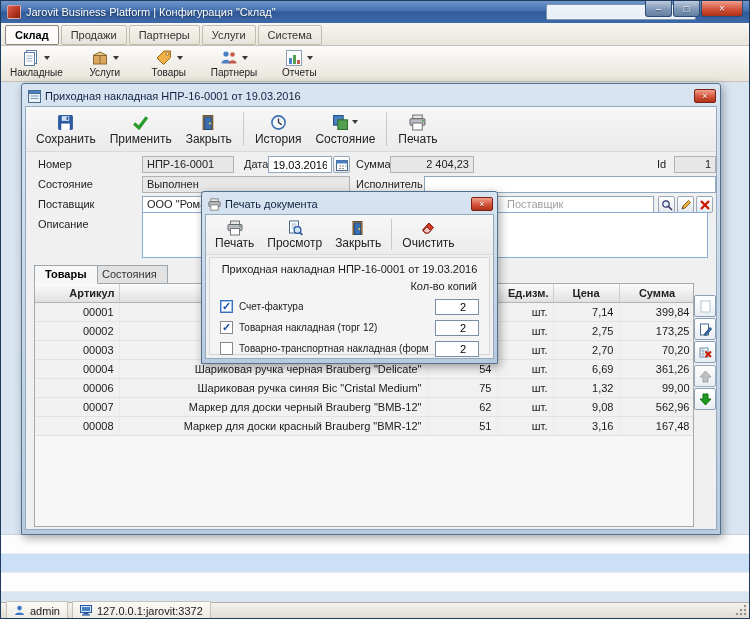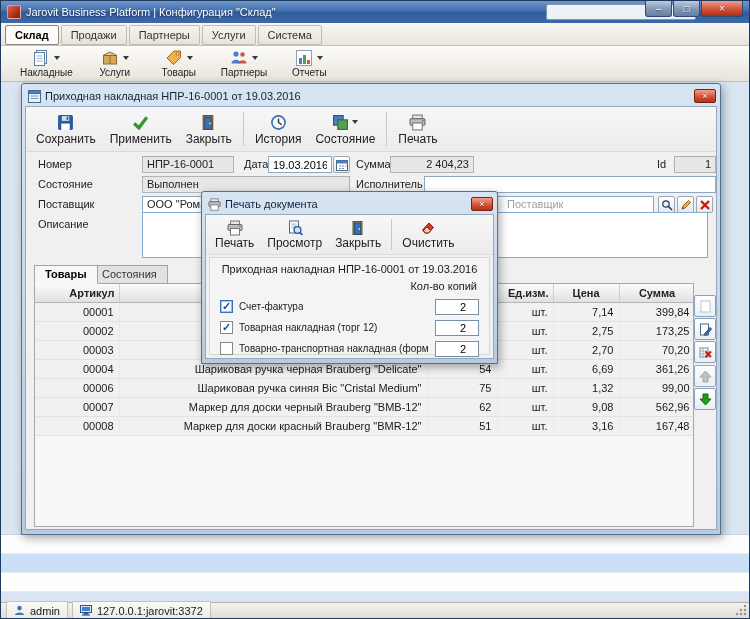--- a/index.html
+++ b/index.html
@@ -33,21 +33,21 @@
   .navtabs { position:absolute; top:22px; left:0; right:0; height:23px;
     background:linear-gradient(#f8f6f2,#e9e5dc); border-bottom:1px solid #c6c1b5;
     display:flex; align-items:flex-end; padding-left:4px; gap:2px; }
   .ntab { padding:3px 9px; border:1px solid #c3bdb0; border-radius:2px;
     background:linear-gradient(#f6f4ef,#e7e3da); color:#333; }
   .ntab.active { background:#fdfcfa; border-color:#8e887a; font-weight:bold; color:#000; }
 
   
   .ribbon { position:absolute; top:45px; left:0; right:0; height:36px;
     background:linear-gradient(#fdfcfa,#e8e4db); border-bottom:1px solid #c6c1b5;
-    display:flex; align-items:stretch; padding:1px 14px; gap:10px; }
+    display:flex; align-items:stretch; padding:1px 4px; gap:10px; }
   .rbtn { display:flex; flex-direction:column; align-items:center;
     justify-content:space-between; padding:2px 5px; min-width:54px; }
   .ric { display:flex; align-items:center; gap:4px; }
   .rlabel { font-size:10px; color:#222; }
   .dd { width:0; height:0; border-left:3px solid transparent;
     border-right:3px solid transparent; border-top:4px solid #3a3a3a; }
 
   
   .mdi { position:absolute; top:81px; left:0; right:0; bottom:26px; background:#d9e5f1;padding-left:44px; }
   .bglist { position:absolute; left:0; right:0; bottom:0; height:58px;

